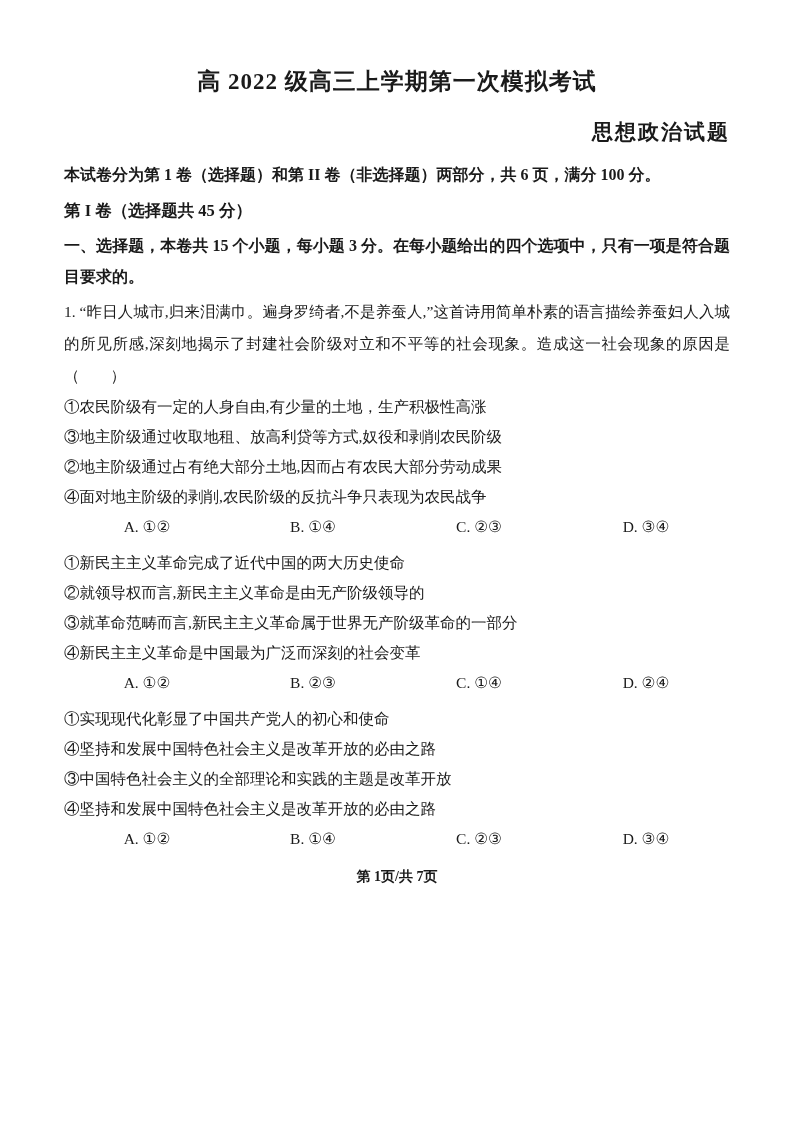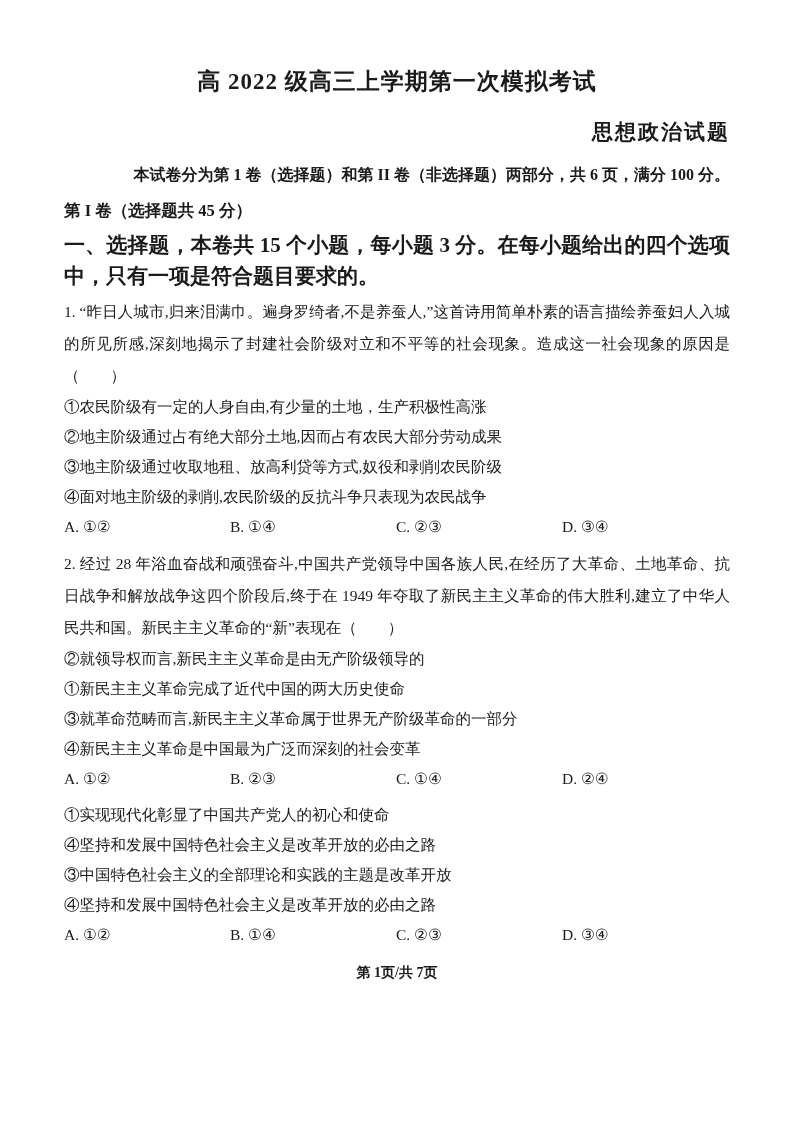--- a/index.html
+++ b/index.html
@@ -31,32 +31,32 @@
     font-size: 21px;
     font-weight: 700;
     text-align: right;
     letter-spacing: 2px;
     margin: 0 0 16px 0;
     line-height: 27px;
   }
   .intro {
     font-size: 16px;
     font-weight: 700;
-    text-align: right;
+    text-align: left;
     margin: 0 0 10px 0;
     line-height: 26px;
   }
   .section-heading {
     font-size: 16.5px;
     font-weight: 700;
     margin: 0 0 6px 0;
     line-height: 26px;
   }
   .instructions {
-    font-size: 21px;
+    font-size: 16px;
     font-weight: 700;
     text-align: justify;
     text-justify: inter-ideograph;
     line-height: 31px;
     margin: 0 0 4px 0;
   }
   .question {
     margin: 0 0 6px 0;
   }
   .stem {
@@ -69,20 +69,21 @@
   .item {
     font-size: 15.5px;
     line-height: 30px;
     margin: 0;
   }
   .choices {
     display: grid;
     grid-template-columns: 166px 166px 166px 1fr;
     font-size: 15.5px;
     line-height: 30px;
+    text-align: center;
   }
   .choice {
     white-space: nowrap;
   }
   .page-footer {
     font-size: 14px;
     text-align: center;
     margin-top: 12px;
     line-height: 22px;
     font-weight: bold;
@@ -104,35 +105,34 @@
   <h1 class="title-main">高 2022 级高三上学期第一次模拟考试</h1>
   <h2 class="title-sub">思想政治试题</h2>
 
   <p class="intro">本试卷分为第 1 卷（选择题）和第 II 卷（非选择题）两部分，共 6 页，满分 100 分。</p>
   <p class="section-heading">第 I 卷（选择题共 45 分）</p>
   <p class="instructions">一、选择题，本卷共 15 个小题，每小题 3 分。在每小题给出的四个选项中，只有一项是符合题目要求的。</p>
 
   <div class="question">
     <p class="stem">1. “昨日人城市,归来泪满巾。遍身罗绮者,不是养蚕人,”这首诗用简单朴素的语言描绘养蚕妇人入城的所见所感,深刻地揭示了封建社会阶级对立和不平等的社会现象。造成这一社会现象的原因是（　　）</p>
     <p class="item">①农民阶级有一定的人身自由,有少量的土地，生产积极性高涨</p>
+    <p class="item">③地主阶级通过收取地租、放高利贷等方式,奴役和剥削农民阶级</p>
     <p class="item">②地主阶级通过占有绝大部分土地,因而占有农民大部分劳动成果</p>
-    <p class="item">③地主阶级通过收取地租、放高利贷等方式,奴役和剥削农民阶级</p>
     <p class="item">④面对地主阶级的剥削,农民阶级的反抗斗争只表现为农民战争</p>
     <div class="choices">
       <span class="choice">A. ①②</span>
       <span class="choice">B. ①④</span>
       <span class="choice">C. ②③</span>
       <span class="choice">D. ③④</span>
     </div>
   </div>
 
   <div class="question">
-    <p class="stem">2. 经过 28 年浴血奋战和顽强奋斗,中国共产党领导中国各族人民,在经历了大革命、土地革命、抗日战争和解放战争这四个阶段后,终于在 1949 年夺取了新民主主义革命的伟大胜利,建立了中华人民共和国。新民主主义革命的“新”表现在（　　）</p>
+    <p class="item">①新民主主义革命完成了近代中国的两大历史使命</p>
     <p class="item">②就领导权而言,新民主主义革命是由无产阶级领导的</p>
-    <p class="item">①新民主主义革命完成了近代中国的两大历史使命</p>
     <p class="item">③就革命范畴而言,新民主主义革命属于世界无产阶级革命的一部分</p>
     <p class="item">④新民主主义革命是中国最为广泛而深刻的社会变革</p>
     <div class="choices">
       <span class="choice">A. ①②</span>
       <span class="choice">B. ②③</span>
       <span class="choice">C. ①④</span>
       <span class="choice">D. ②④</span>
     </div>
   </div>
 

